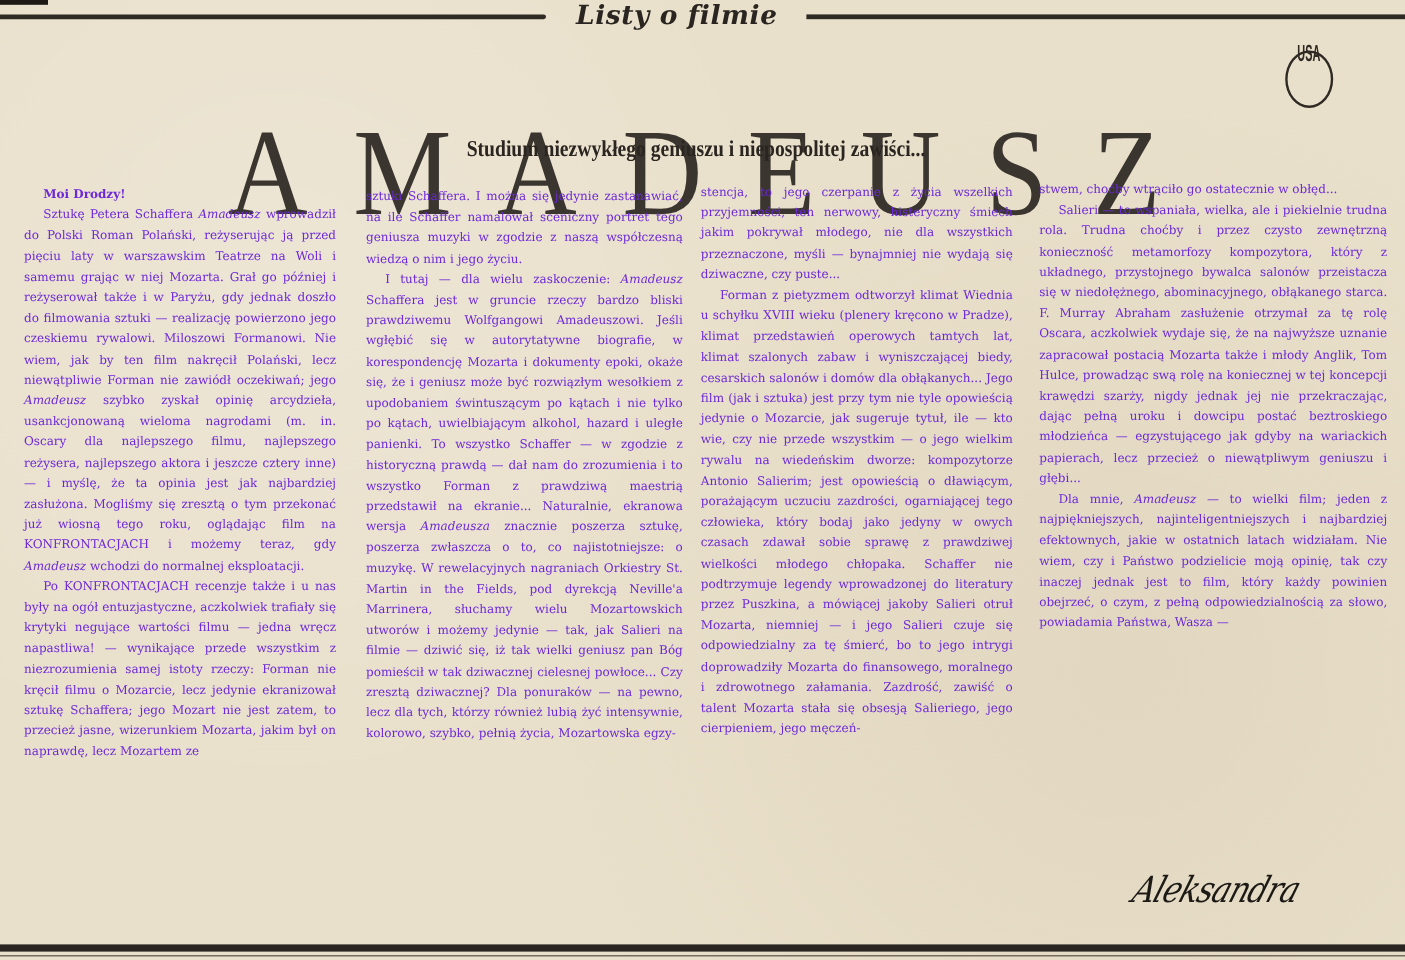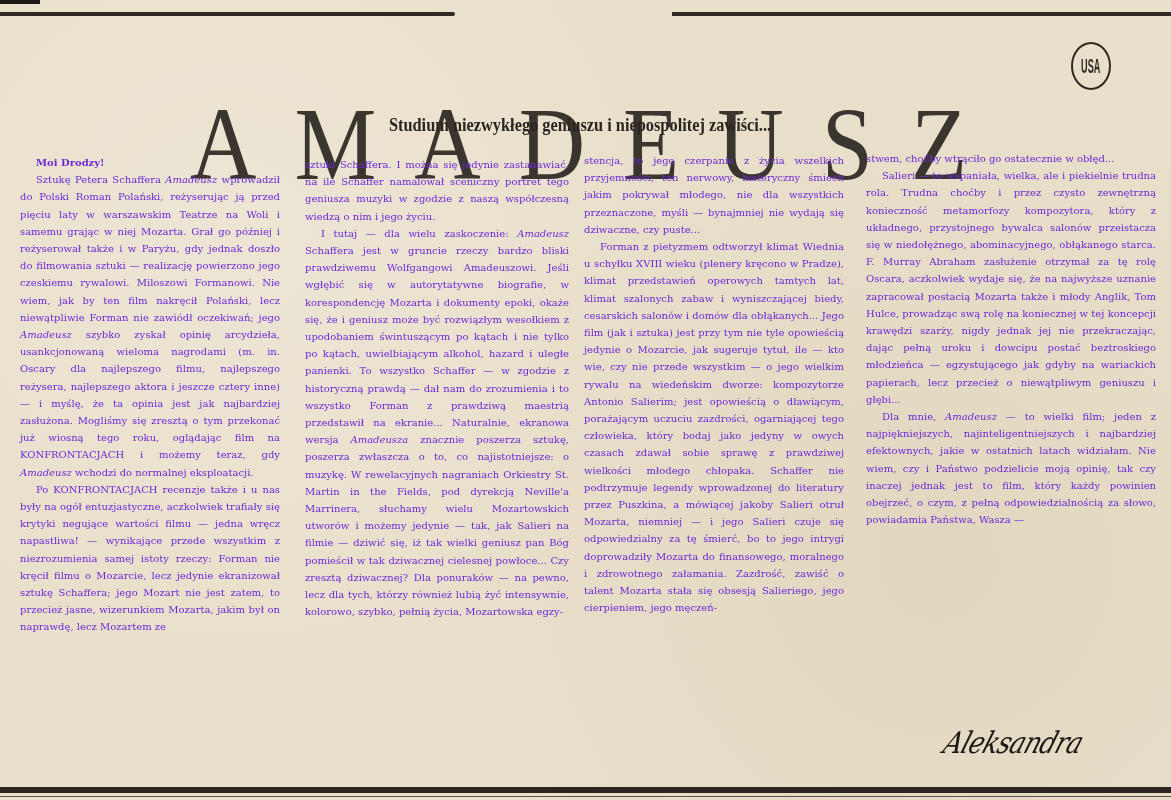--- a/index.html
+++ b/index.html
@@ -78,21 +78,20 @@
     }
     .country-badge {
       position: absolute;
       left: 1071px;
       top: 42px;
       width: 40px;
       height: 48px;
       border: 2.5px solid #2f2a24;
       border-radius: 50%;
       display: flex;
-      align-items: center;
       justify-content: center;
       font-family: "Liberation Sans", sans-serif;
       font-weight: bold;
       font-size: 13px;
       color: #2f2a24;
       box-sizing: border-box;
     }
     .country-badge span {
       display: inline-block;
       transform: scaleX(0.7) scaleY(1.5);
@@ -167,20 +166,21 @@
     }
   </style>
 </head>
 <body>
 
 <div class="page">
 
   <div class="top-corner-shadow"></div>
   <div class="top-rule-left"></div>
   <div class="top-rule-right"></div>
+  <div class="section-label">Listy o filmie</div>
 
   <h1 class="main-title">AMADEUSZ</h1>
 
   <div class="country-badge">
     <span>USA</span>
   </div>
 
   <div class="subtitle">Studium niezwykłego geniuszu i niepospolitej zawiści...</div>
 
   <div class="col col1">

